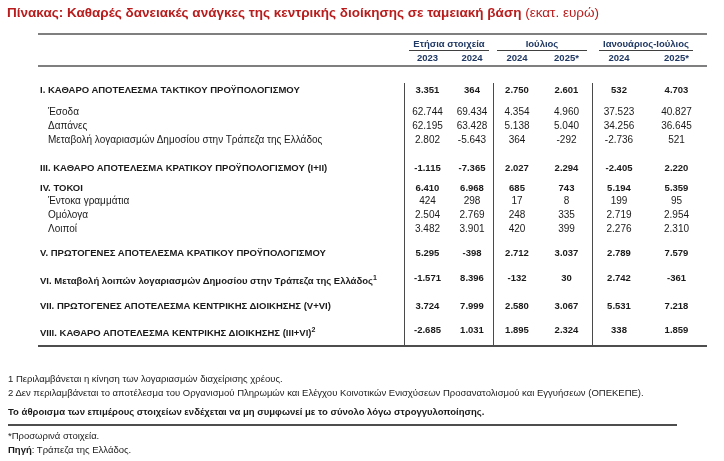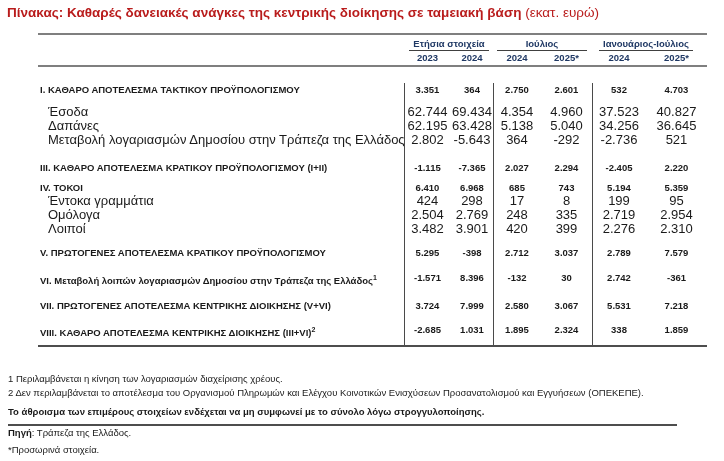--- a/index.html
+++ b/index.html
@@ -42,21 +42,21 @@
   .h-years .cv { text-align:center; }
 
   
   .tbody { position:relative; }
   .vline { position:absolute; top:0; bottom:0; width:1px; background:#4a4a4a; }
   .vl1 { left:366px; } .vl2 { left:455px; } .vl3 { left:554px; }
 
   .cl { padding-left:2px; white-space:nowrap; overflow:hidden; }
   .cv { text-align:center; white-space:nowrap; }
   .sec { font-weight:bold; font-size:9.5px; line-height:13px; }
-  .sub { font-weight:normal; font-size:13px; line-height:14px; }
+  .sub { font-weight:normal; font-size:10px; line-height:14px; }
   .sub .cl { padding-left:10px; }
   .ind2 { padding-left:10px; }
   sup { font-size:7px; vertical-align:super; }
 
   .g16 { margin-top:16px; } .g9 { margin-top:9px; } .g14 { margin-top:14px; }
   .g7 { margin-top:7px; } .g10 { margin-top:10px; } .g12 { margin-top:12px; }
   .g11 { margin-top:11px; } .g0 { margin-top:0; }
   .two-line .cv { align-self:end; }
   .pad-bot { height:6px; }
 
@@ -238,17 +238,17 @@
     </div>
 
     <div class="rule-bot"></div>
   </div>
 
   <div class="foot">
     <div class="fn">1 Περιλαμβάνεται η κίνηση των λογαριασμών διαχείρισης χρέους.</div>
     <div class="fn">2 Δεν περιλαμβάνεται το αποτέλεσμα του Οργανισμού Πληρωμών και Ελέγχου Κοινοτικών Ενισχύσεων Προσανατολισμού και Εγγυήσεων (ΟΠΕΚΕΠΕ).</div>
     <div class="fn fn-round">Το άθροισμα των επιμέρους στοιχείων ενδέχεται να μη συμφωνεί με το σύνολο λόγω στρογγυλοποίησης.</div>
     <div class="foot-rule"></div>
+    <div class="fn prov">*Προσωρινά στοιχεία.</div>
     <div class="fn src"><b>Πηγή</b><span>: Τράπεζα της Ελλάδος.</span></div>
-    <div class="fn prov">*Προσωρινά στοιχεία.</div>
   </div>
 
 </div>
 
 </body></html>

